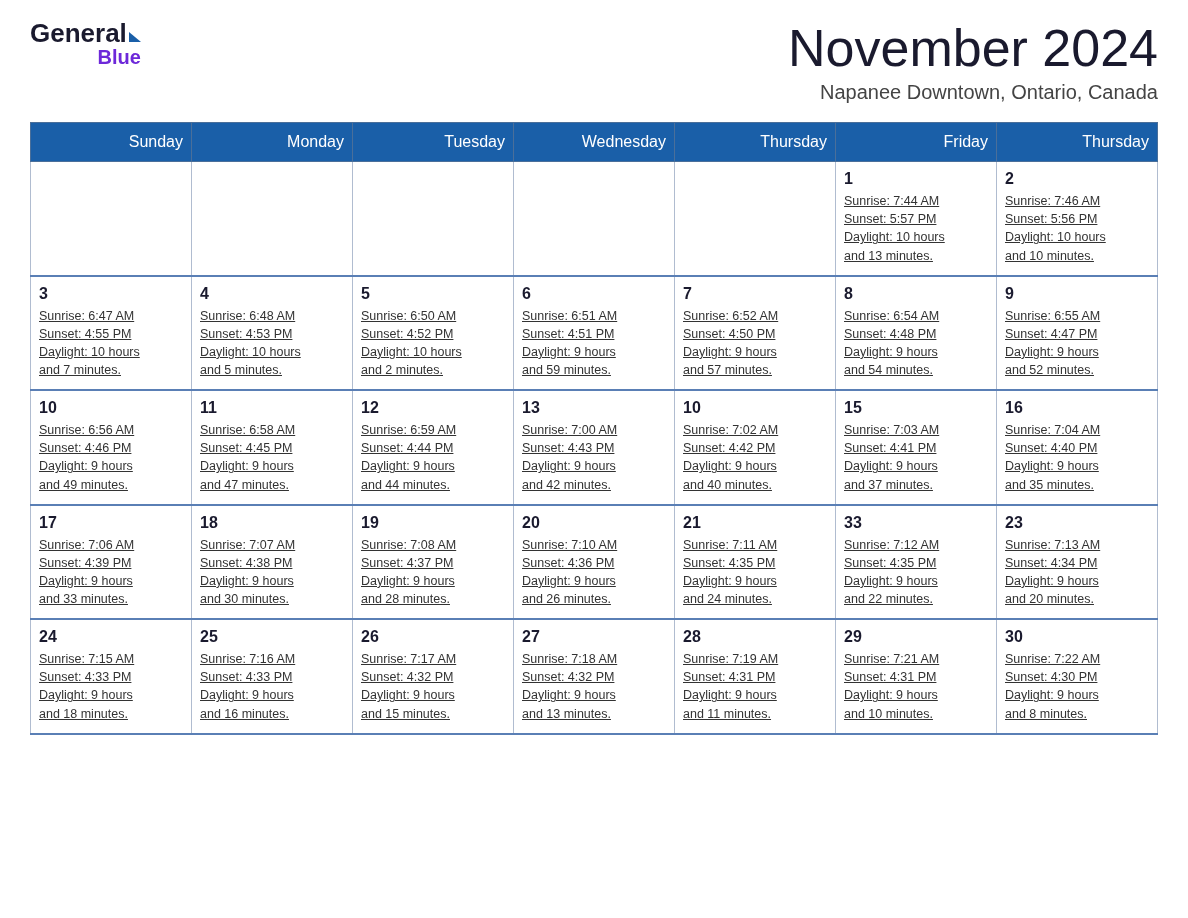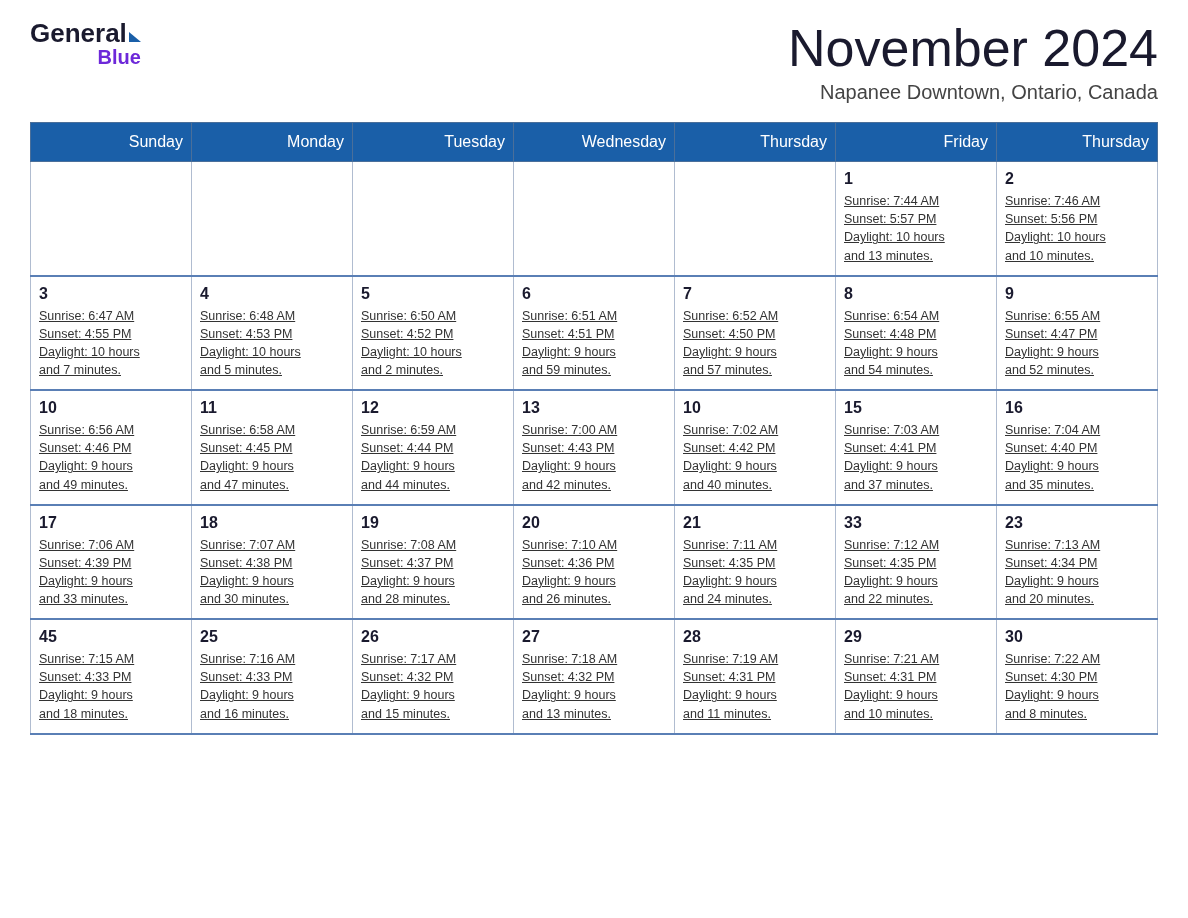--- a/index.html
+++ b/index.html
@@ -233,21 +233,21 @@
           <span class="day-number">33</span>
           <div class="day-info">Sunrise: 7:12 AM<br>Sunset: 4:35 PM<br>Daylight: 9 hours<br>and 22 minutes.</div>
         </td>
         <td>
           <span class="day-number">23</span>
           <div class="day-info">Sunrise: 7:13 AM<br>Sunset: 4:34 PM<br>Daylight: 9 hours<br>and 20 minutes.</div>
         </td>
       </tr>
       <tr>
         <td>
-          <span class="day-number">45</span>
+          <span class="day-number">24</span>
           <div class="day-info">Sunrise: 7:15 AM<br>Sunset: 4:33 PM<br>Daylight: 9 hours<br>and 18 minutes.</div>
         </td>
         <td>
           <span class="day-number">25</span>
           <div class="day-info">Sunrise: 7:16 AM<br>Sunset: 4:33 PM<br>Daylight: 9 hours<br>and 16 minutes.</div>
         </td>
         <td>
           <span class="day-number">26</span>
           <div class="day-info">Sunrise: 7:17 AM<br>Sunset: 4:32 PM<br>Daylight: 9 hours<br>and 15 minutes.</div>
         </td>

